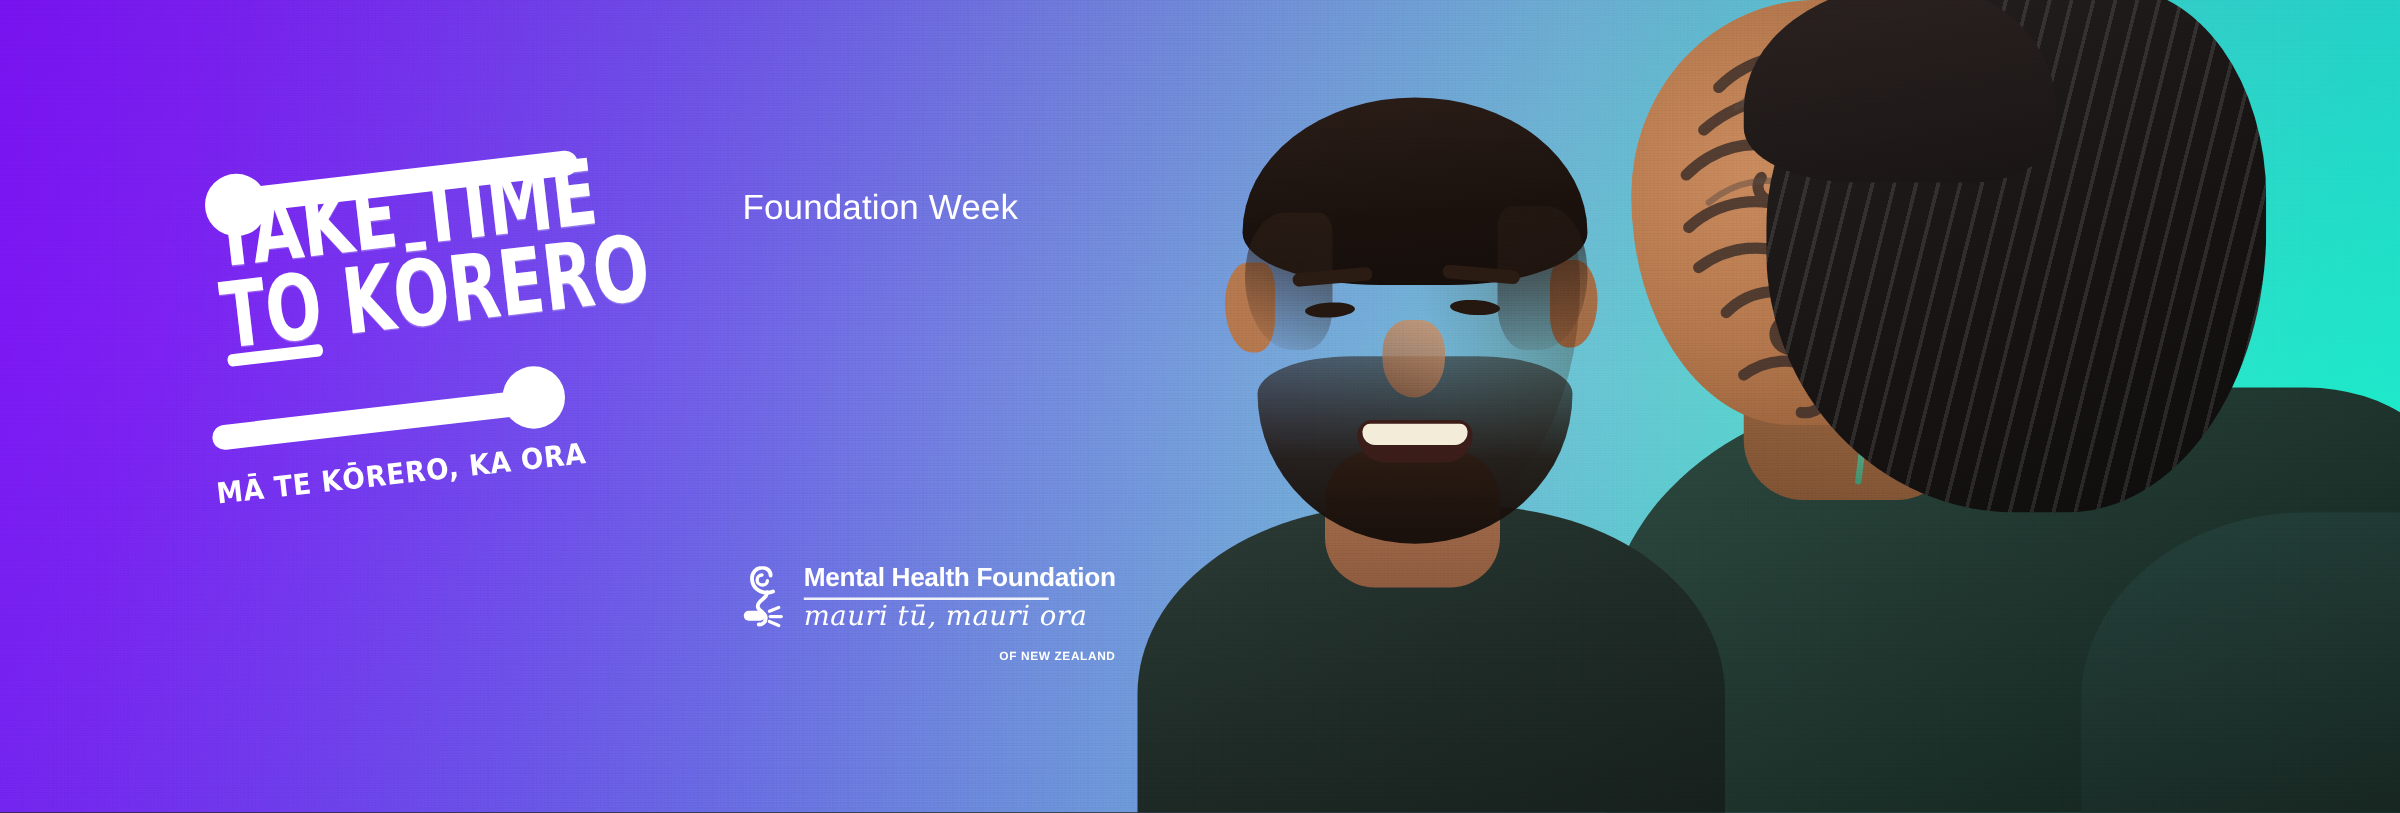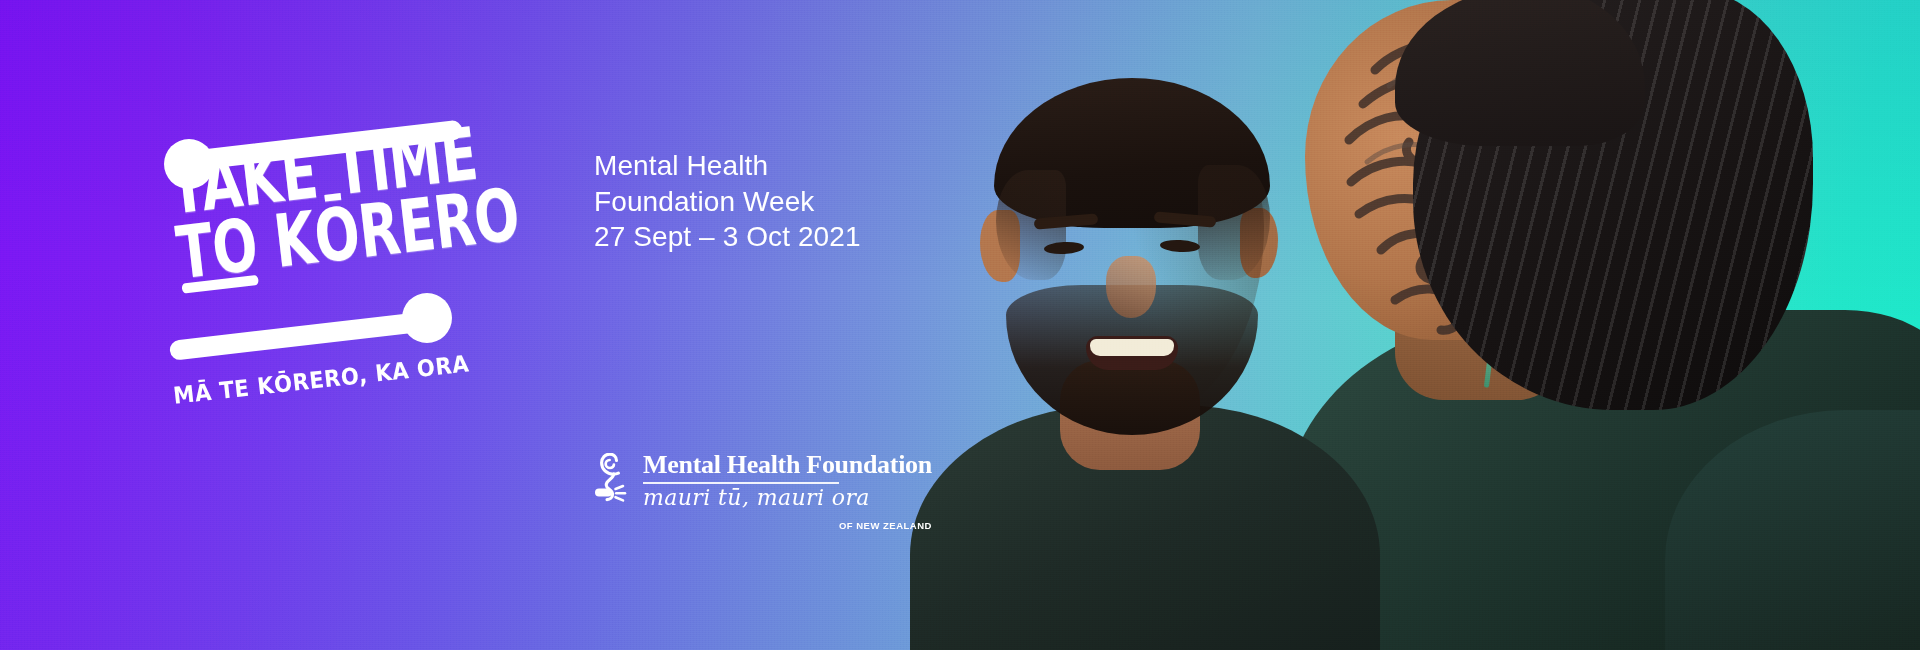--- a/index.html
+++ b/index.html
@@ -184,23 +184,23 @@
     left: 594px;
     top: 452px;
     display: flex;
     align-items: flex-start;
     gap: 9px;
   }
   .koru { flex: 0 0 auto; margin-top: 1px; }
   .mhf-words { position: relative; }
   .mhf-name {
     color: #ffffff;
-    font-family: Liberation Serif, serif;
+    font-family: Liberation Sans, sans-serif;
     font-weight: 700;
-    font-size: 26px;
+    font-size: 21px;
     letter-spacing: -0.3px;
     line-height: 1;
     white-space: nowrap;
   }
   .mhf-nz {
     position: absolute;
     right: 0;
     top: 25px;
     color: #ffffff;
     font-family: "Liberation Sans", sans-serif;
@@ -548,23 +548,21 @@
       </div>
 
       <div class="rule rule-bot"></div>
       <div class="rule-bot-cap"></div>
 
       <div class="tagline"><span>MĀ TE KŌRERO, KA ORA</span></div>
     </div>
   </div>
 
   <div class="event-text">
-    <div>Mental Health</div>
     <div>Foundation Week</div>
-    <div>27 Sept – 3 Oct 2021</div>
   </div>
 
   <div class="mhf">
     <span class="koru">
       <svg width="40" height="52" viewBox="0 0 40 52">
         <path d="M22.5 7.4 C22.5 3.6 19.4 1.1 15.8 1.1 C11.1 1.1 7.6 4.9 7.6 9.8 C7.6 16.3 12.8 21.2 19.4 21.2 C21.4 21.2 23.1 20.8 24.4 20.2" fill="none" stroke="#ffffff" stroke-width="3.1" stroke-linecap="round"></path>
         <path d="M15.6 7.0 C13.3 7.0 11.7 8.8 11.7 10.9 C11.7 13.3 13.6 15.0 16.0 15.0 C18.3 15.0 19.9 13.5 19.9 11.6" fill="none" stroke="#ffffff" stroke-width="2.7" stroke-linecap="round"></path>
         <path d="M19.7 20.8 C19.7 26.2 12.2 26.8 12.2 31.9 C12.2 36.0 18.6 36.6 18.6 41.3 C18.6 44.6 16.0 46.6 13.0 46.6" fill="none" stroke="#ffffff" stroke-width="3.1" stroke-linecap="round"></path>
         <rect x="1.0" y="35.6" width="17.0" height="8.0" rx="4.0" fill="#ffffff"></rect>
         <g stroke="#ffffff" stroke-width="2.6" stroke-linecap="round">

